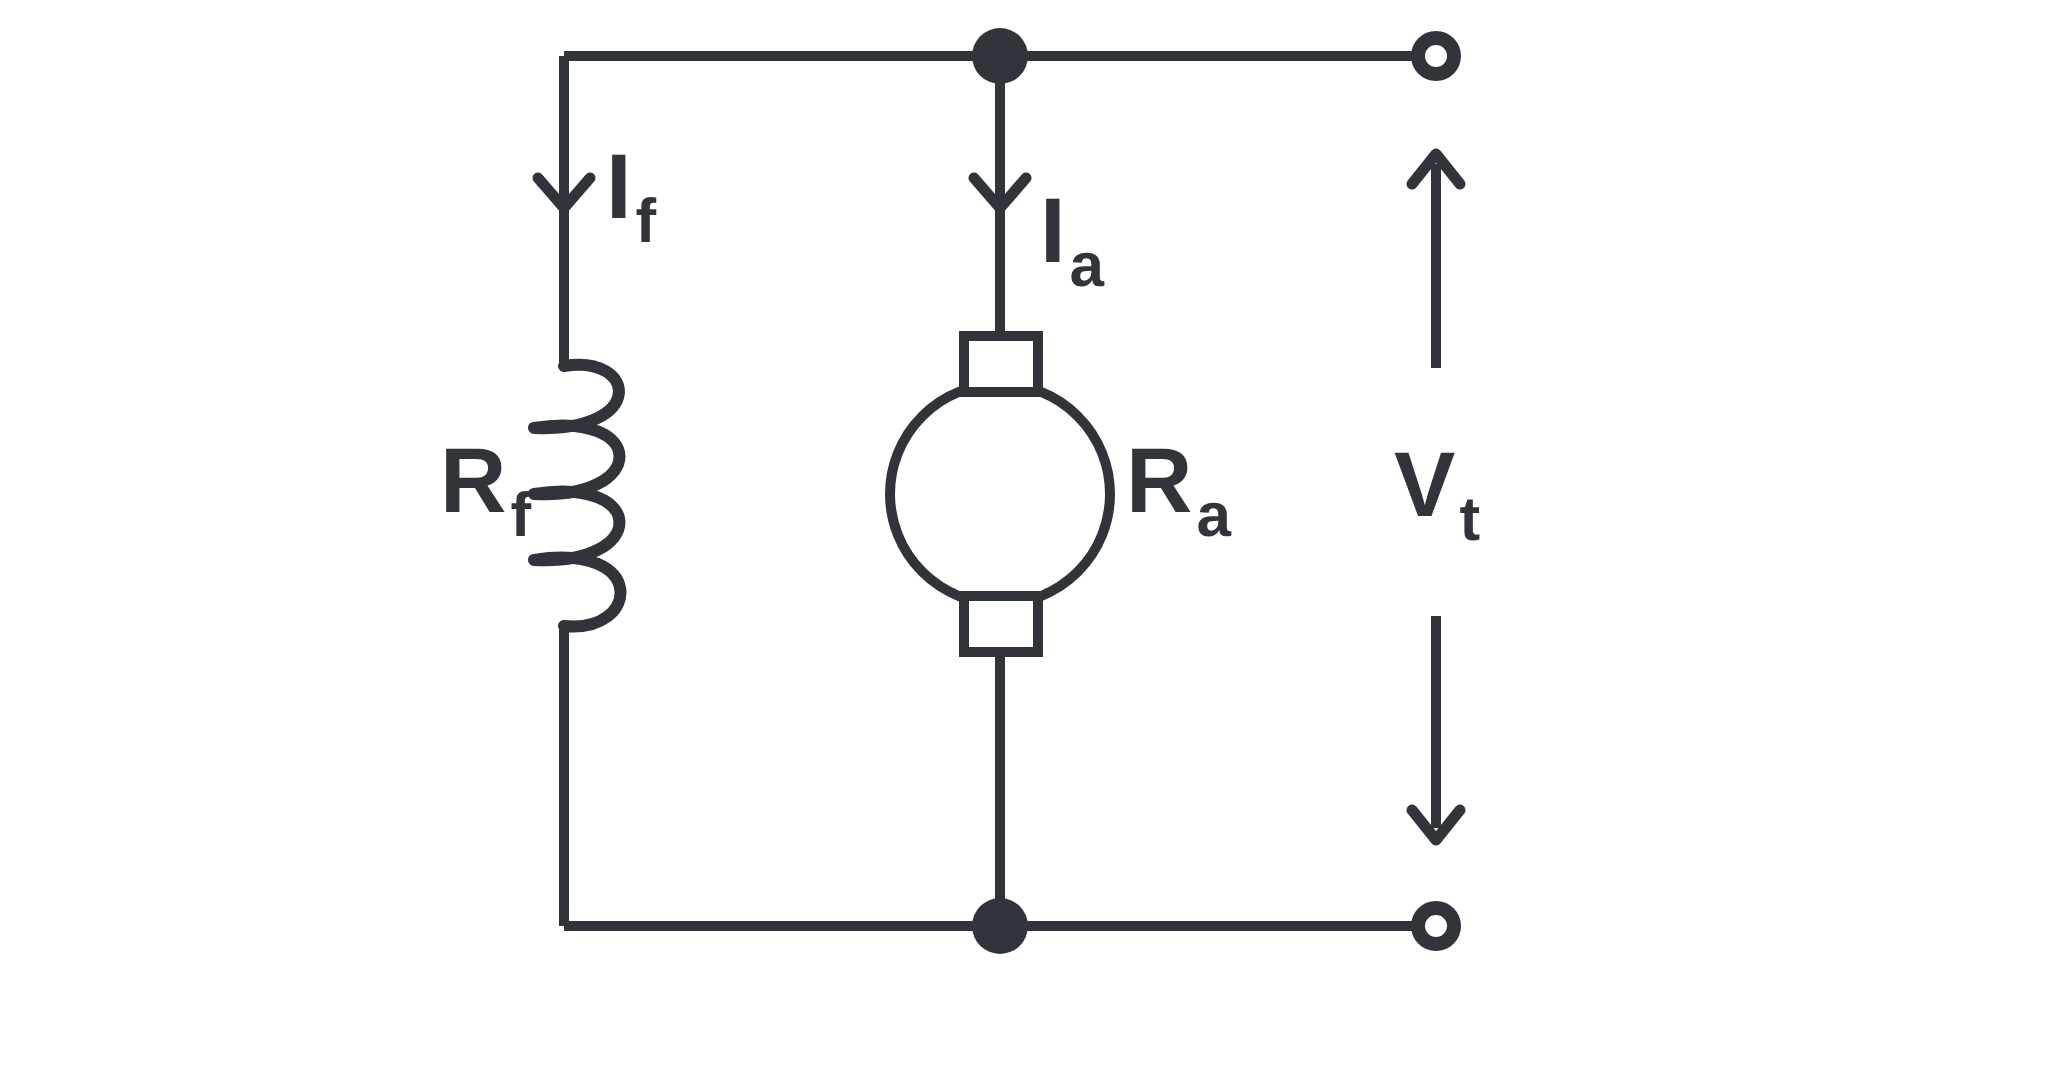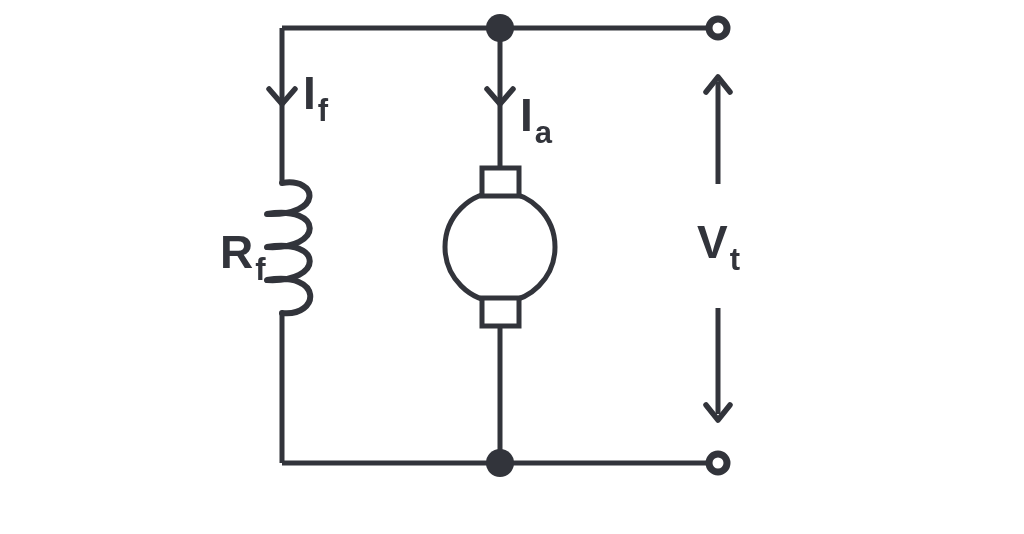--- a/index.html
+++ b/index.html
@@ -72,22 +72,25 @@
   </svg>
 
   <div class="clabel" style="left:303px; top:70px;">
     <span>I</span><span class="sub">f</span>
   </div>
 
   <div class="clabel" style="left:520px; top:72px;margin-top:20px;">
     <span>I</span><span class="sub">a</span>
   </div>
 
-  <div class="clabel" style="left:220px; top:229px;text-align:right;">
+  <div class="clabel" style="left:220px; top:217px;text-align:right;">
     <span>R</span><span class="sub">f</span>
   </div>
 
+  <div class="clabel" style="left:563px; top:217px;">
+    <span>R</span><span class="sub">a</span>
+  </div>
 
   <div class="clabel" style="left:697px; top:219px;text-align:right;">
     <span>V</span><span class="sub">t</span>
   </div>
 
 </div>
 
 </body></html>

